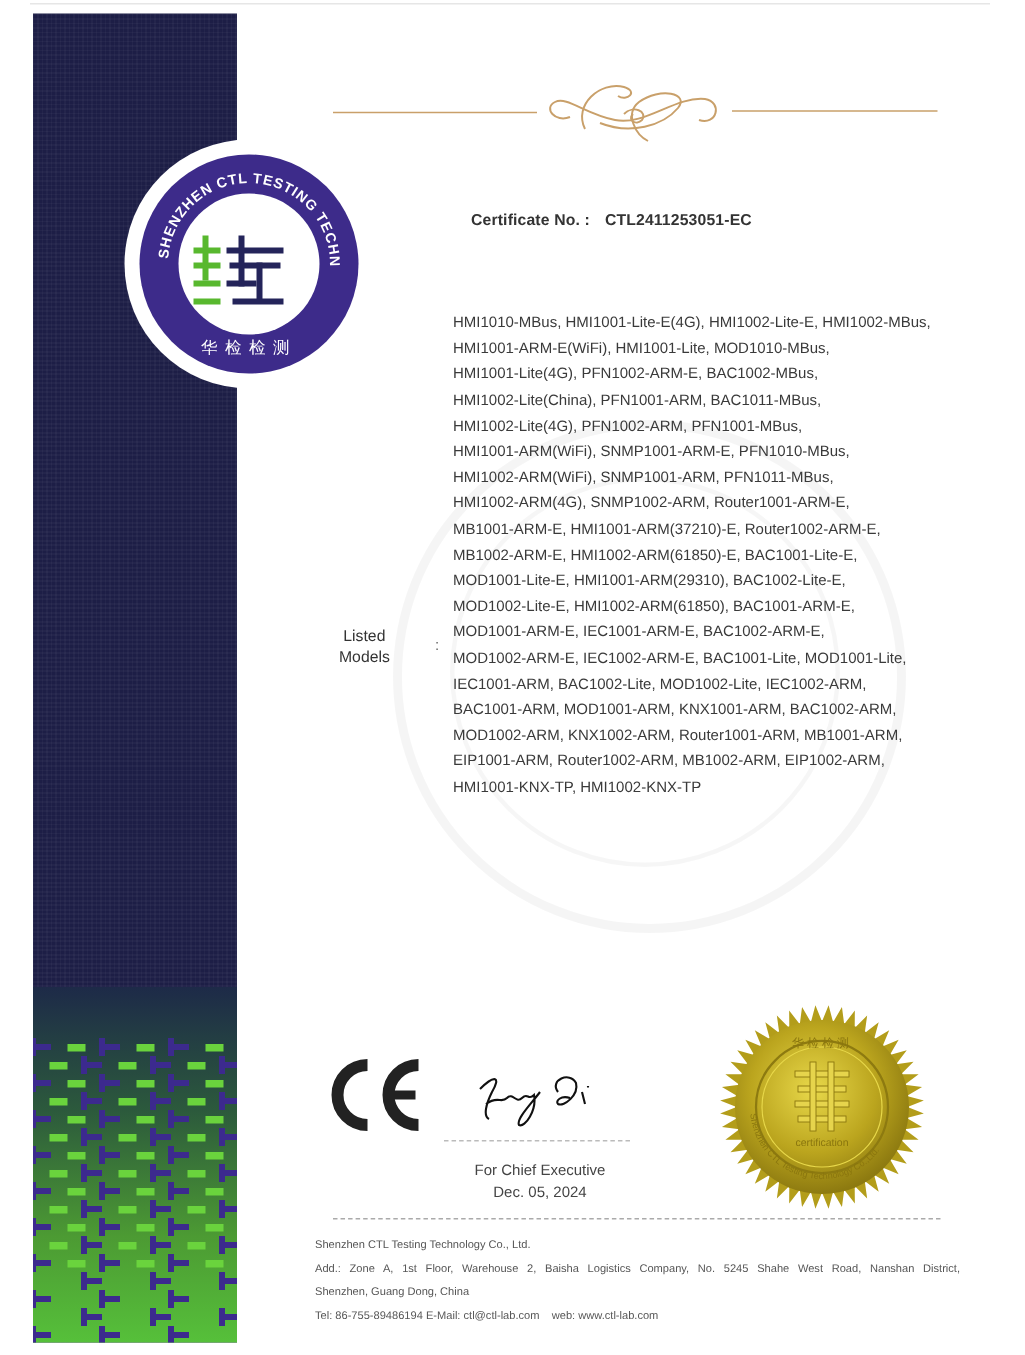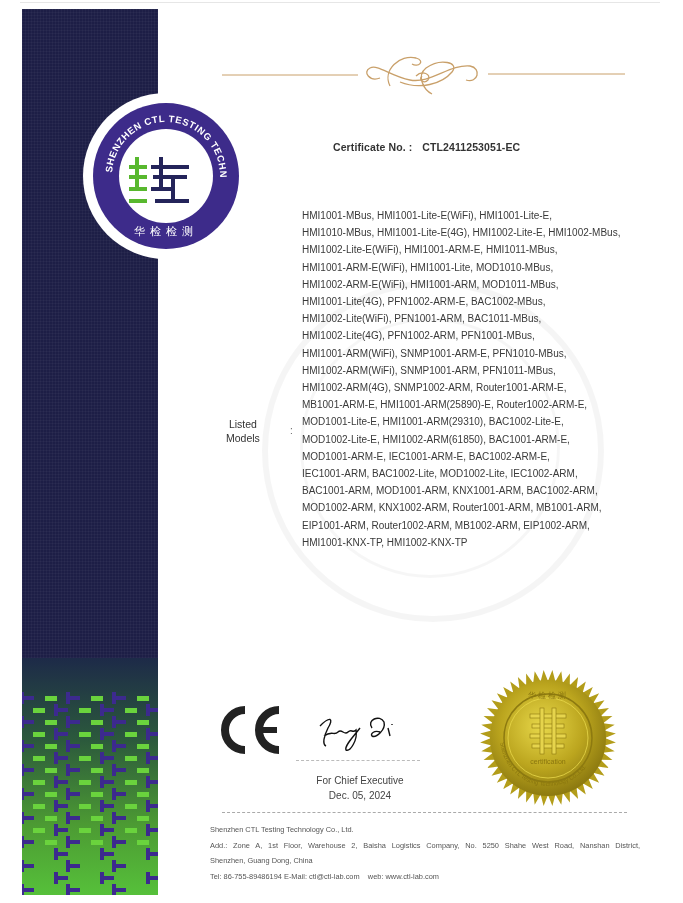--- a/index.html
+++ b/index.html
@@ -10,21 +10,21 @@
       repeating-linear-gradient(0deg, rgba(255,255,255,0.03) 0 1px, transparent 1px 3px),
       repeating-linear-gradient(90deg, rgba(255,255,255,0.03) 0 1px, transparent 1px 3px),
       #1d1e46;}
   .banner-pattern{position:absolute;left:22px;top:658px;width:136px;height:237px;overflow:hidden;
     background:linear-gradient(180deg,#1d2a48 0%,#2c5a3c 35%,#4c9a33 70%,#56c03a 100%);}
   .tbar{position:absolute;background:#3c2a8e;}
   .gbar{position:absolute;background:#6ad33d;}
   .logo{position:absolute;left:85px;top:95px;width:162px;height:162px;border-radius:50%;background:#ffffff;box-shadow:0 0 0 2px #fff;}
   .logo-svg{position:absolute;left:0;top:0;}
   .ornament{position:absolute;left:220px;top:50px;width:410px;height:50px;}
-  .cert-no{position:absolute;left:333px;top:141px;font-size:10.5px;font-weight:bold;color:#333;letter-spacing:0.1px;}
+  .cert-no{position:absolute;left:314px;top:141px;font-size:10.5px;font-weight:bold;color:#333;letter-spacing:0.1px;}
   .cert-no .val{margin-left:10px;}
   .models{position:absolute;left:302px;top:207px;width:350px;font-size:10px;line-height:17.2px;color:#3a3a3a;}
   .models div{white-space:nowrap;}
   .listed{position:absolute;left:226px;top:417px;font-size:10.5px;line-height:14px;text-align:center;color:#333;}
   .colon{position:absolute;left:290px;top:425px;font-size:10px;color:#666;}
   .watermark{position:absolute;left:262px;top:280px;width:330px;height:330px;border-radius:50%;border:6px solid rgba(0,0,0,0.04);}
   .watermark2{position:absolute;left:300px;top:318px;width:254px;height:254px;border-radius:50%;border:3px solid rgba(0,0,0,0.035);}
   .ce{position:absolute;left:215px;top:706px;}
   .sig{position:absolute;left:310px;top:706px;}
   .sigline{position:absolute;left:296px;top:760px;width:124px;border-top:1px dashed #bbb;}
@@ -230,35 +230,34 @@
   <span>Certificate No. :</span><span class="val">CTL2411253051-EC</span>
 </div>
 
 <div class="listed">
   <div>Listed</div>
   <div>Models</div>
 </div>
 <div class="colon">:</div>
 
 <div class="models" id="models">
-    <div>HMI1001-MBus, HMI1001-Lite-E(WiFi), HMI1001-Lite-E,</div>
     <div>HMI1010-MBus, HMI1001-Lite-E(4G), HMI1002-Lite-E, HMI1002-MBus,</div>
-    <div>HMI1002-Lite-E(WiFi), HMI1001-ARM-E, HMI1011-MBus,</div>
     <div>HMI1001-ARM-E(WiFi), HMI1001-Lite, MOD1010-MBus,</div>
-    <div>HMI1002-ARM-E(WiFi), HMI1001-ARM, MOD1011-MBus,</div>
     <div>HMI1001-Lite(4G), PFN1002-ARM-E, BAC1002-MBus,</div>
-    <div>HMI1002-Lite(WiFi), PFN1001-ARM, BAC1011-MBus,</div>
+    <div>HMI1002-Lite(China), PFN1001-ARM, BAC1011-MBus,</div>
     <div>HMI1002-Lite(4G), PFN1002-ARM, PFN1001-MBus,</div>
     <div>HMI1001-ARM(WiFi), SNMP1001-ARM-E, PFN1010-MBus,</div>
     <div>HMI1002-ARM(WiFi), SNMP1001-ARM, PFN1011-MBus,</div>
     <div>HMI1002-ARM(4G), SNMP1002-ARM, Router1001-ARM-E,</div>
-    <div>MB1001-ARM-E, HMI1001-ARM(25890)-E, Router1002-ARM-E,</div>
+    <div>MB1001-ARM-E, HMI1001-ARM(37210)-E, Router1002-ARM-E,</div>
+    <div>MB1002-ARM-E, HMI1002-ARM(61850)-E, BAC1001-Lite-E,</div>
     <div>MOD1001-Lite-E, HMI1001-ARM(29310), BAC1002-Lite-E,</div>
     <div>MOD1002-Lite-E, HMI1002-ARM(61850), BAC1001-ARM-E,</div>
     <div>MOD1001-ARM-E, IEC1001-ARM-E, BAC1002-ARM-E,</div>
+    <div>MOD1002-ARM-E, IEC1002-ARM-E, BAC1001-Lite, MOD1001-Lite,</div>
     <div>IEC1001-ARM, BAC1002-Lite, MOD1002-Lite, IEC1002-ARM,</div>
     <div>BAC1001-ARM, MOD1001-ARM, KNX1001-ARM, BAC1002-ARM,</div>
     <div>MOD1002-ARM, KNX1002-ARM, Router1001-ARM, MB1001-ARM,</div>
     <div>EIP1001-ARM, Router1002-ARM, MB1002-ARM, EIP1002-ARM,</div>
     <div>HMI1001-KNX-TP, HMI1002-KNX-TP</div>
   </div>
 
 <svg class="ce" width="70" height="48" viewBox="0 0 70 48">
   <path d="M30 4 A20 20 0 1 0 30 44" fill="none" stroke="#222" stroke-width="8"></path>
   <path d="M64 4 A20 20 0 1 0 64 44" fill="none" stroke="#222" stroke-width="8"></path>
@@ -302,16 +301,16 @@
   <text x="70" y="30" text-anchor="middle" font-family="DejaVu Sans, sans-serif" font-size="8" fill="#8a760e" letter-spacing="2">华检检测</text>
   <text font-family="Liberation Sans, sans-serif" font-size="6" fill="#8a760e">
     <textPath href="#sealring" startOffset="3%">Shenzhen CTL Testing Technology Co.,Ltd.</textPath>
   </text>
 </svg>
 
 <div class="sep"></div>
 
 <div class="footer">
   <div class="row">Shenzhen CTL Testing Technology Co., Ltd.</div>
-  <div class="just">Add.: Zone A, 1st Floor, Warehouse 2, Baisha Logistics Company, No. 5250 Shahe West Road, Nanshan District,</div>
+  <div class="just">Add.: Zone A, 1st Floor, Warehouse 2, Baisha Logistics Company, No. 5245 Shahe West Road, Nanshan District,</div>
   <div class="row">Shenzhen, Guang Dong, China</div>
   <div class="row" style="white-space:pre;">Tel: 86-755-89486194 E-Mail: ctl@ctl-lab.com    web: www.ctl-lab.com</div>
 </div>
 
 </body></html>

